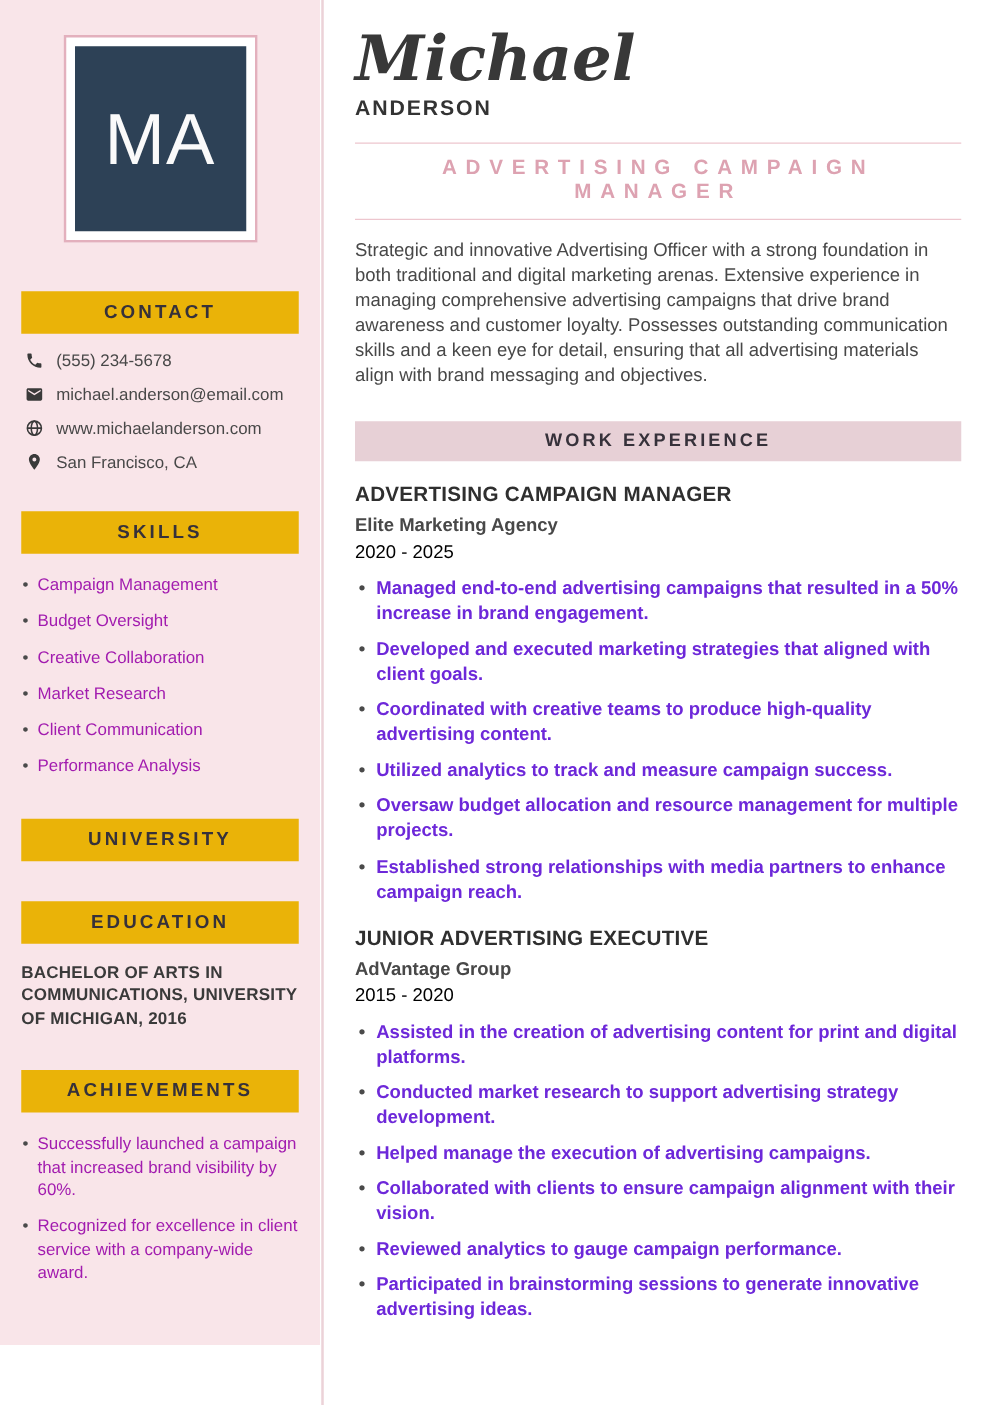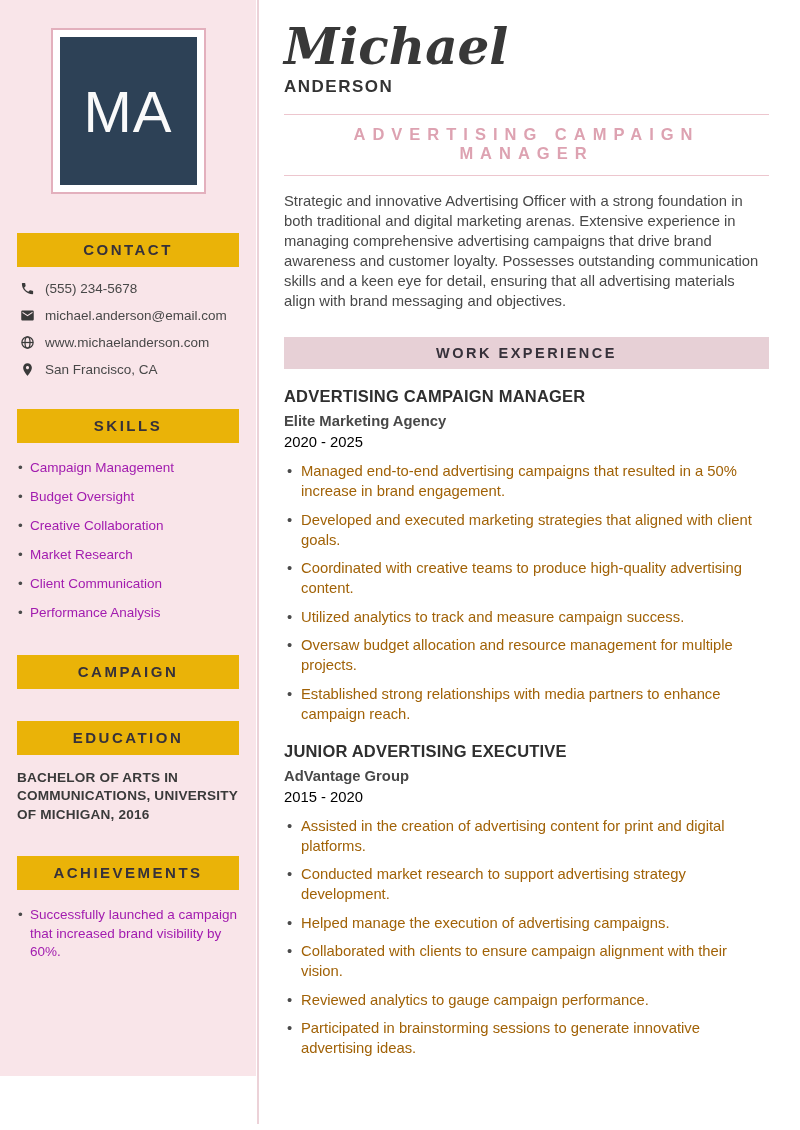--- a/index.html
+++ b/index.html
@@ -176,22 +176,23 @@
     margin-top: 5px;
     font-size: 14.8px;
     color: #000000;
   }
   .job-bullets { list-style: none; margin-top: 11px; }
   .job-bullets li {
     position: relative;
     padding-left: 17px;
     font-size: 14.8px;
     line-height: 20px;
-    color: #a16207;
+    color: #6d28d9;
     margin-bottom: 8.5px;
+    font-weight: bold;
   }
   .job-bullets li::before {
     content: "•";
     position: absolute;
     left: 3px;
     color: #4a4a4a;
   }
 </style>
 </head>
 <body>
@@ -247,28 +248,29 @@
     <div class="side-heading">SKILLS</div>
     <ul class="side-list">
       <li>Campaign Management</li>
       <li>Budget Oversight</li>
       <li>Creative Collaboration</li>
       <li>Market Research</li>
       <li>Client Communication</li>
       <li>Performance Analysis</li>
     </ul>
 
-    <div class="side-heading">CAMPAIGN</div>
+    <div class="side-heading">UNIVERSITY</div>
 
     <div class="side-heading">EDUCATION</div>
     <p class="edu-degree">BACHELOR OF ARTS IN COMMUNICATIONS, UNIVERSITY OF MICHIGAN, 2016</p>
 
     <div class="side-heading">ACHIEVEMENTS</div>
     <ul class="side-list">
       <li>Successfully launched a campaign that increased brand visibility by 60%.</li>
+      <li>Recognized for excellence in client service with a company-wide award.</li>
 
     </ul>
 
   </aside>
 
   <div class="side-divider"></div>
 
   <main class="main">
 
     <h1 class="first-name">Michael</h1>

